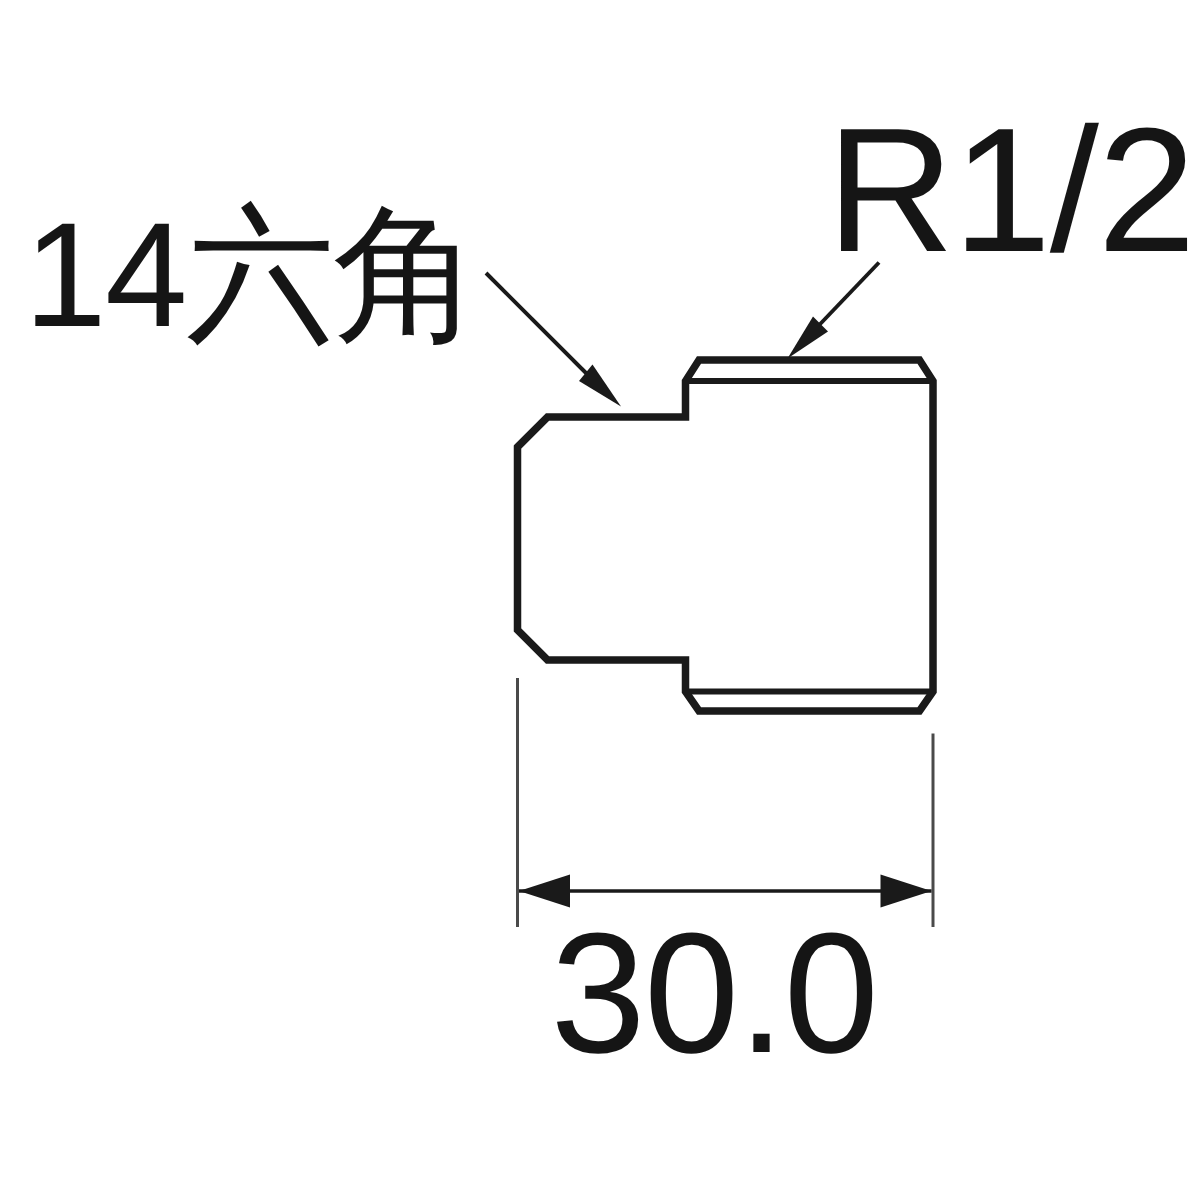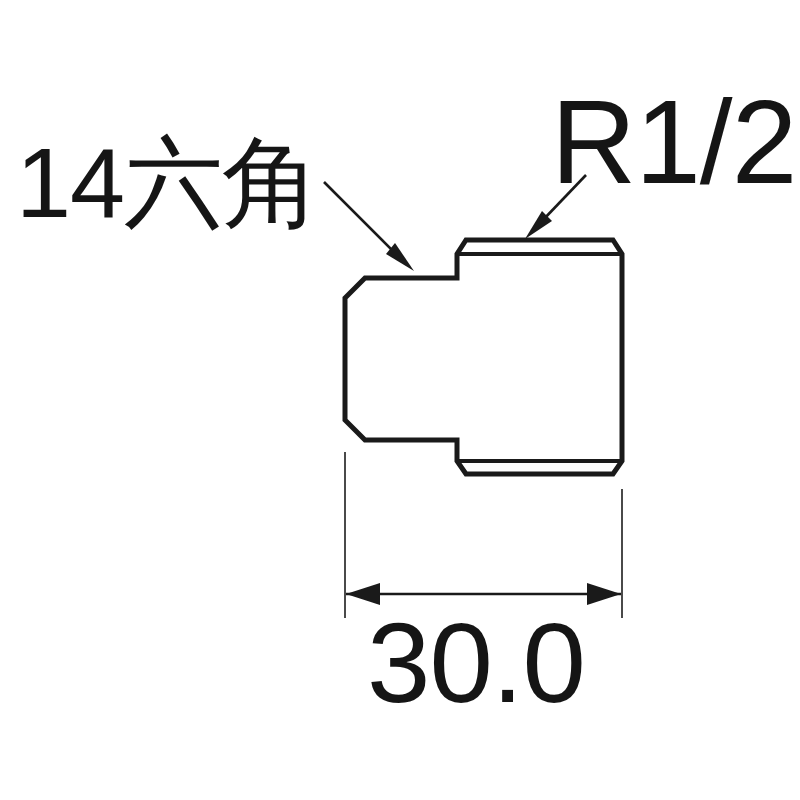--- a/index.html
+++ b/index.html
@@ -29,21 +29,20 @@
   }
   .label-hex {
     left: 16px;
     top: 133px;
     font-size: 99px;
   }
   .label-thread {
     left: 551px;
     top: 68px;
     font-size: 118px;
-    margin-top: 15px;
   }
   .label-dim {
     left: 367px;
     top: 606px;
     font-size: 114px;
   }
 </style>
 </head>
 <body>
 

